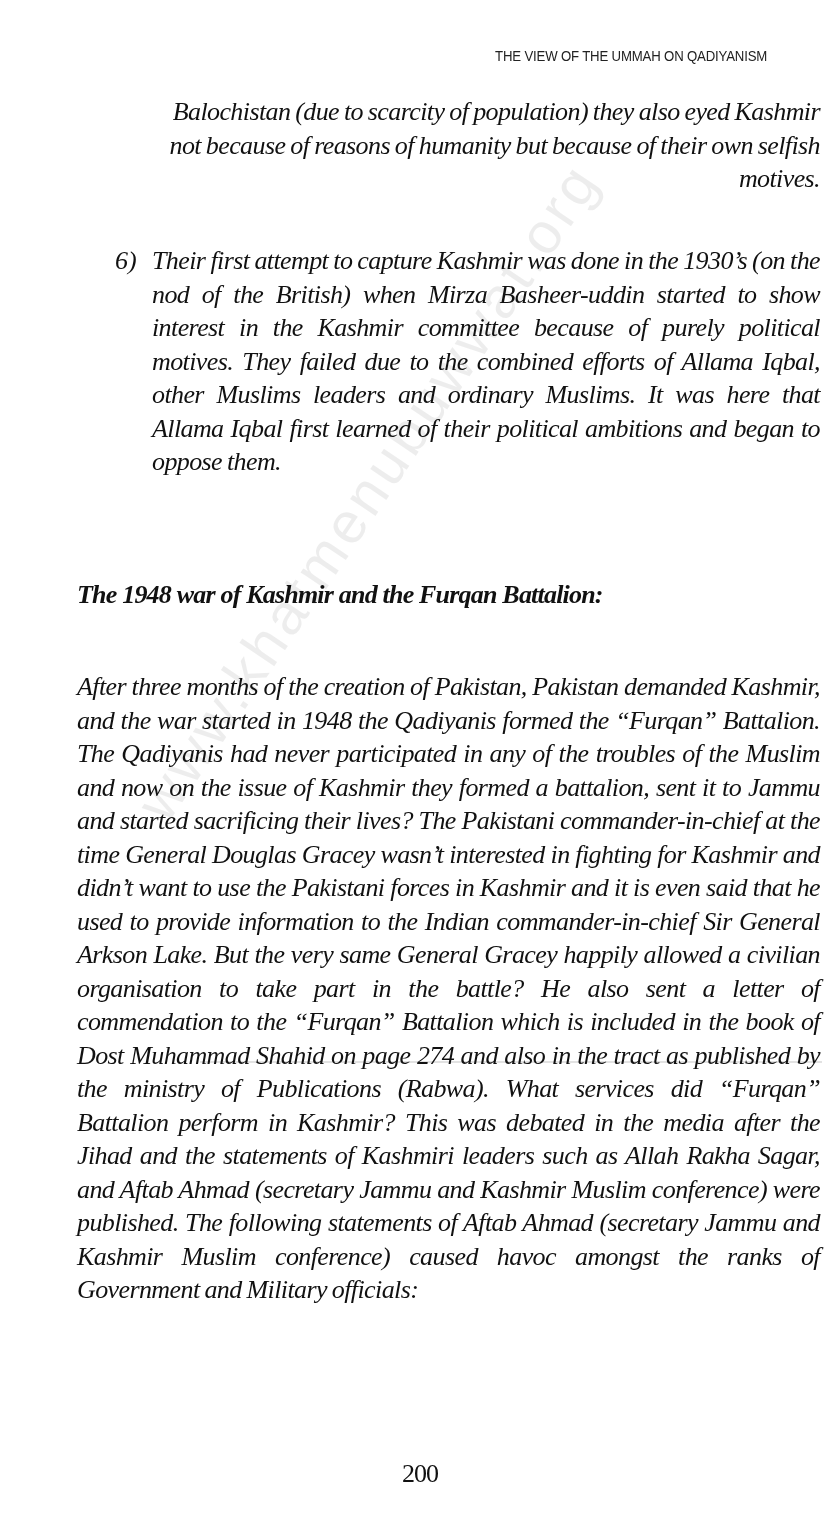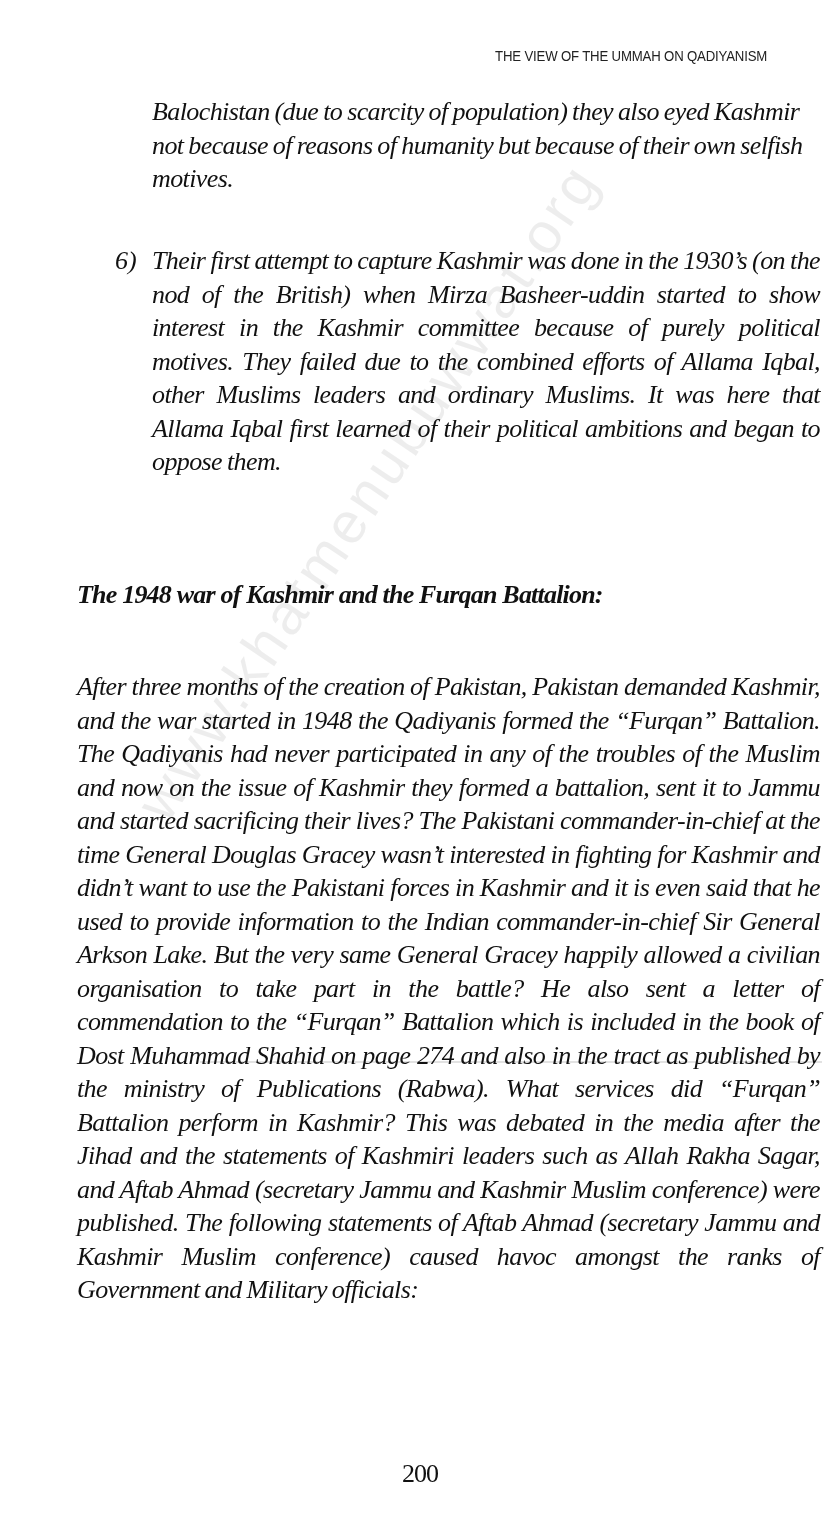--- a/index.html
+++ b/index.html
@@ -34,21 +34,21 @@
       line-height: 33.5px;
       text-align: justify;
       letter-spacing: -0.6px;
       word-spacing: -1px;
     }
     .block-cont {
       left: 152px;
       top: 95px;
       width: 668px;
     }
-    .block-cont p { margin: 0; text-align: left; }
+    .block-cont p { margin: 0; text-align: right; }
     .numbered {
       position: absolute;
       left: 115px;
       top: 244px;
       width: 705px;
     }
     .numbered .num {
       position: absolute;
       left: 0;
       top: 0;

